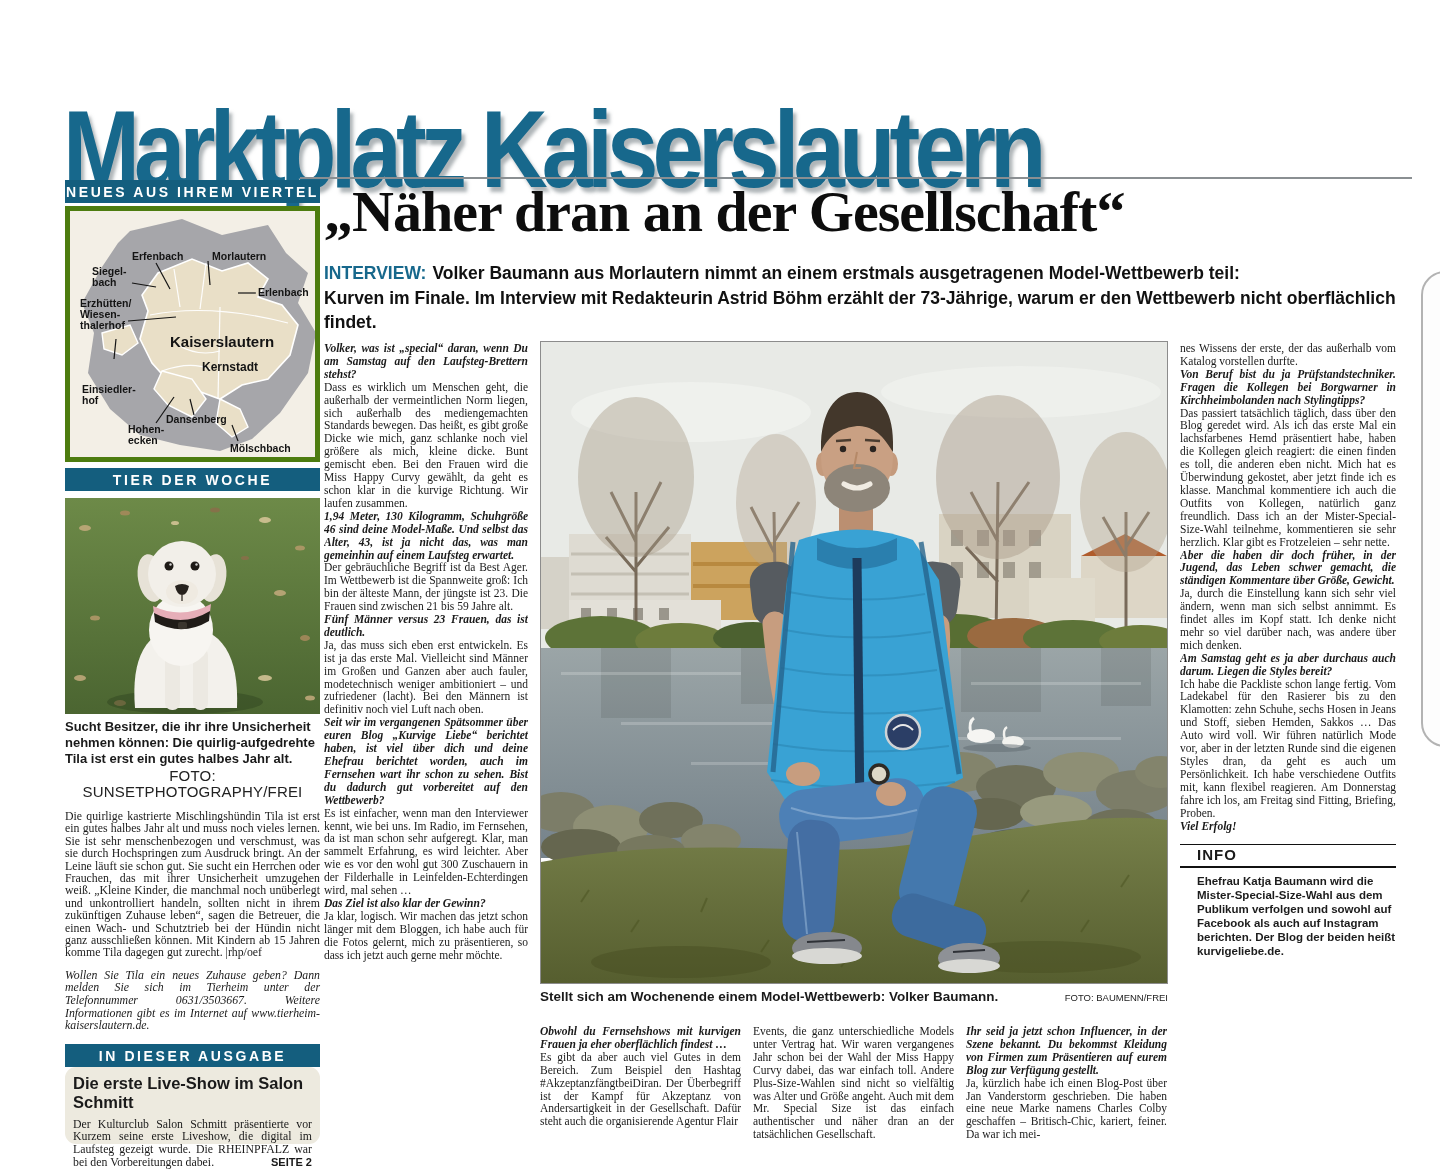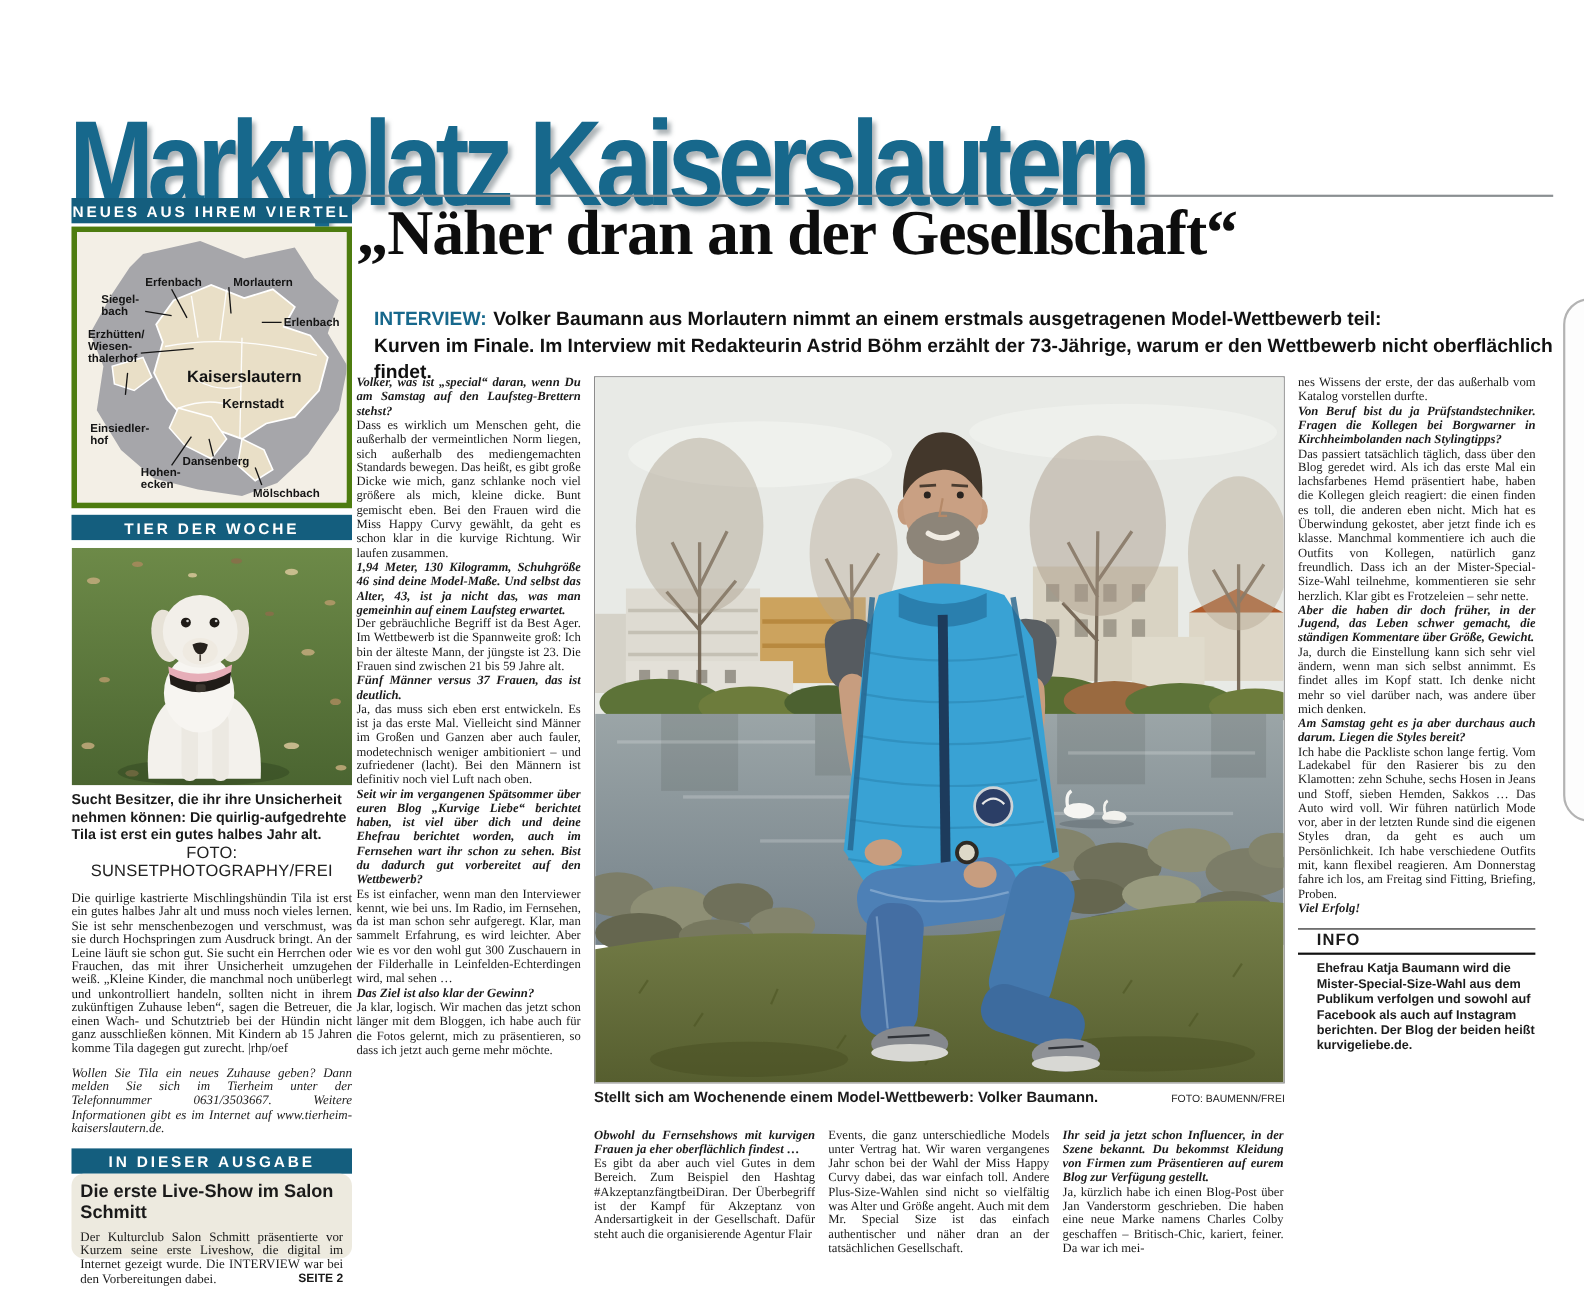--- a/index.html
+++ b/index.html
@@ -33,27 +33,27 @@
   .issue-box{background:#edeadf;padding:7px 8px 8px 8px;height:62px;border-radius:11px;}
   .issue-title{margin:0;font-size:16.5px;font-weight:700;font-family:"Liberation Sans",sans-serif;}
   .issue-body{margin:6px 0 0 0;font-family:"Liberation Serif",serif;font-size:11.8px;
     line-height:12.6px;text-align:justify;}
   .pageref{float:right;font-family:"Liberation Sans",sans-serif;font-weight:700;font-size:11px;}
 
   
   .headline{position:absolute;left:324px;top:182px;margin:0;width:1080px;
     font-family:"Liberation Serif",serif;font-weight:700;font-size:58px;line-height:1.05;
     letter-spacing:-1px;color:#0d0d0d;}
-  .lead{position:absolute;left:324px;top:261px;width:1085px;margin:16px;
+  .lead{position:absolute;left:324px;top:261px;width:1085px;margin:0;
     font-weight:700;font-size:17.5px;line-height:24.5px;color:#111;}
   .kicker{color:#17688c;margin-right:6px;}
   .lead span{display:inline;}
   .lead .ln{display:block;}
 
-  .cols{position:absolute;left:324px;top:342px;width:1072px;height:831px;display:flex;gap:12px;}
+  .cols{position:absolute;left:324px;top:342px;width:1072px;height:831px;display:flex;gap:12px;align-items:flex-end;}
   .artcol{font-family:"Liberation Serif",serif;font-size:11.5px;line-height:12.9px;
     text-align:justify;overflow:hidden;}
   .col1{width:204px;height:831px;}
   .mid{width:628px;}
   .col5{width:216px;height:831px;}
   .blk{margin:0;}
   .blk.q{font-weight:700;font-style:italic;}
   .blk.q:first-child{margin-top:0;}
 
   .photo{width:628px;height:643px;border:1px solid #8c8c8c;box-sizing:border-box;overflow:hidden;}
@@ -188,41 +188,41 @@
       <span class="pet-credit">FOTO: SUNSETPHOTOGRAPHY/FREI</span>
     </p>
 
     <p class="pet-body">Die quirlige kastrierte Mischlingshündin Tila ist erst ein gutes halbes Jahr alt und muss noch vieles lernen. Sie ist sehr menschenbezogen und verschmust, was sie durch Hochspringen zum Ausdruck bringt. An der Leine läuft sie schon gut. Sie sucht ein Herrchen oder Frauchen, das mit ihrer Unsicherheit umzugehen weiß. „Kleine Kinder, die manchmal noch unüberlegt und unkontrolliert handeln, sollten nicht in ihrem zukünftigen Zuhause leben“, sagen die Betreuer, die einen Wach- und Schutztrieb bei der Hündin nicht ganz ausschließen können. Mit Kindern ab 15 Jahren komme Tila dagegen gut zurecht.  |rhp/oef</p>
     <p class="pet-note">Wollen Sie Tila ein neues Zuhause geben? Dann melden Sie sich im Tierheim unter der Telefonnummer 0631/3503667. Weitere Informationen gibt es im Internet auf www.tierheim-kaiserslautern.de.</p>
 
     <div class="secbar issue-bar">IN DIESER AUSGABE</div>
     <div class="issue-box">
       <h3 class="issue-title">Die erste Live-Show im Salon Schmitt</h3>
       <p class="issue-body">
-        <span>Der Kulturclub Salon Schmitt präsentierte vor Kurzem seine erste Liveshow, die digital im Internet gezeigt wurde. Die INTERVIEW war bei den Vorbereitungen dabei.</span>
+        <span>Der Kulturclub Salon Schmitt präsentierte vor Kurzem seine erste Liveshow, die digital im Laufsteg gezeigt wurde. Die RHEINPFALZ war bei den Vorbereitungen dabei.</span>
         <b class="pageref">SEITE 2</b>
       </p>
     </div>
   </aside>
 
   <h2 class="headline">„Näher dran an der Gesellschaft“</h2>
 
   <p class="lead">
     <span class="ln"><span class="kicker">INTERVIEW:</span><span>Volker Baumann aus Morlautern nimmt an einem erstmals ausgetragenen Model-Wettbewerb teil:</span></span>
     <span class="ln">Kurven im Finale. Im Interview mit Redakteurin Astrid Böhm erzählt der 73-Jährige, warum er den Wettbewerb nicht oberflächlich findet.</span>
   </p>
 
   <div class="cols">
 
     <div class="artcol col1">
         <p class="blk q">Volker, was ist „special“ daran, wenn Du am Samstag auf den Laufsteg-Brettern stehst?</p>
         <p class="blk a">Dass es wirklich um Menschen geht, die außerhalb der vermeintlichen Norm liegen, sich außerhalb des mediengemachten Standards bewegen. Das heißt, es gibt große Dicke wie mich, ganz schlanke noch viel größere als mich, kleine dicke. Bunt gemischt eben. Bei den Frauen wird die Miss Happy Curvy gewählt, da geht es schon klar in die kurvige Richtung. Wir laufen zusammen.</p>
         <p class="blk q">1,94 Meter, 130 Kilogramm, Schuhgröße 46 sind deine Model-Maße. Und selbst das Alter, 43, ist ja nicht das, was man gemeinhin auf einem Laufsteg erwartet.</p>
         <p class="blk a">Der gebräuchliche Begriff ist da Best Ager. Im Wettbewerb ist die Spannweite groß: Ich bin der älteste Mann, der jüngste ist 23. Die Frauen sind zwischen 21 bis 59 Jahre alt.</p>
-        <p class="blk q">Fünf Männer versus 37 Frauen, das ist deutlich.</p>
+        <p class="blk q">Fünf Männer versus 23 Frauen, das ist deutlich.</p>
         <p class="blk a">Ja, das muss sich eben erst entwickeln. Es ist ja das erste Mal. Vielleicht sind Männer im Großen und Ganzen aber auch fauler, modetechnisch weniger ambitioniert – und zufriedener (lacht). Bei den Männern ist definitiv noch viel Luft nach oben.</p>
         <p class="blk q">Seit wir im vergangenen Spätsommer über euren Blog „Kurvige Liebe“ berichtet haben, ist viel über dich und deine Ehefrau berichtet worden, auch im Fernsehen wart ihr schon zu sehen. Bist du dadurch gut vorbereitet auf den Wettbewerb?</p>
         <p class="blk a">Es ist einfacher, wenn man den Interviewer kennt, wie bei uns. Im Radio, im Fernsehen, da ist man schon sehr aufgeregt. Klar, man sammelt Erfahrung, es wird leichter. Aber wie es vor den wohl gut 300 Zuschauern in der Filderhalle in Leinfelden-Echterdingen wird, mal sehen …</p>
         <p class="blk q">Das Ziel ist also klar der Gewinn?</p>
         <p class="blk a">Ja klar, logisch. Wir machen das jetzt schon länger mit dem Bloggen, ich habe auch für die Fotos gelernt, mich zu präsentieren, so dass ich jetzt auch gerne mehr möchte.</p>
       </div>
 
     <figure class="mid" style="margin:0;">
       <div class="photo">
         <svg width="626" height="641" viewBox="0 0 626 641">

